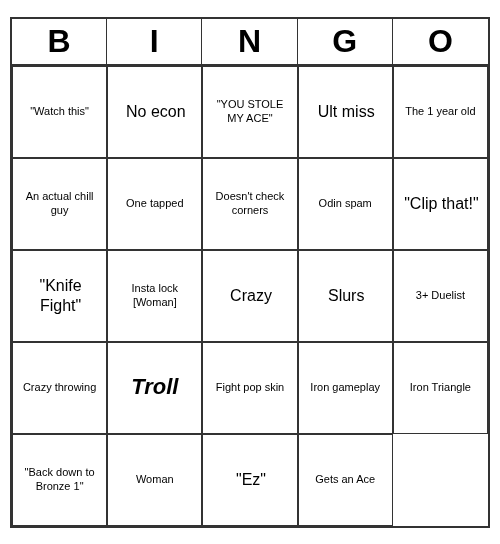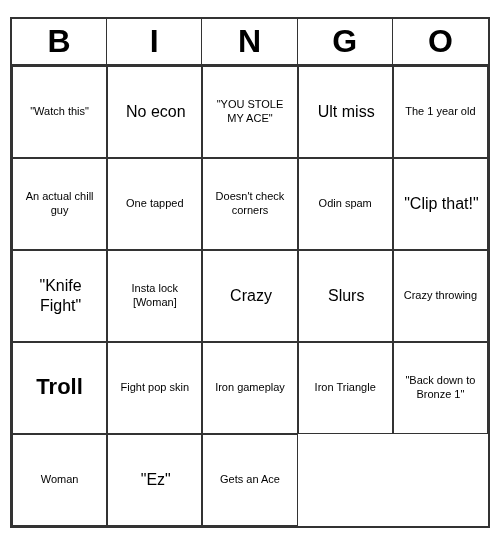--- a/index.html
+++ b/index.html
@@ -56,20 +56,21 @@
       justify-content: center;
       text-align: center;
       padding: 4px;
       font-size: 13px;
       line-height: 1.2;
     }
 
     .bingo-cell.large-text {
       font-size: 22px;
       font-weight: bold;
+      font-style: italic;
     }
 
     .bingo-cell.medium-text {
       font-size: 16px;
       padding-left: 6px;
     }
 
     .bingo-cell.small-text {
       font-size: 11px;
     }
@@ -93,20 +94,21 @@
       <div class="bingo-cell small-text">The 1 year old</div>
       <div class="bingo-cell small-text">An actual chill guy</div>
       <div class="bingo-cell small-text">One tapped</div>
       <div class="bingo-cell small-text">Doesn't check corners</div>
       <div class="bingo-cell small-text">Odin spam</div>
       <div class="bingo-cell medium-text">"Clip that!"</div>
       <div class="bingo-cell medium-text">"Knife Fight"</div>
       <div class="bingo-cell small-text">Insta lock [Woman]</div>
       <div class="bingo-cell medium-text">Crazy</div>
       <div class="bingo-cell medium-text">Slurs</div>
+      <div class="bingo-cell small-text">3+ Duelist</div>
       <div class="bingo-cell small-text">Crazy throwing</div>
       <div class="bingo-cell large-text">Troll</div>
       <div class="bingo-cell small-text">Fight pop skin</div>
       <div class="bingo-cell small-text">Iron gameplay</div>
       <div class="bingo-cell small-text">Iron Triangle</div>
       <div class="bingo-cell small-text">"Back down to Bronze 1"</div>
       <div class="bingo-cell small-text">Woman</div>
       <div class="bingo-cell medium-text">"Ez"</div>
       <div class="bingo-cell small-text">Gets an Ace</div>
     </div>

